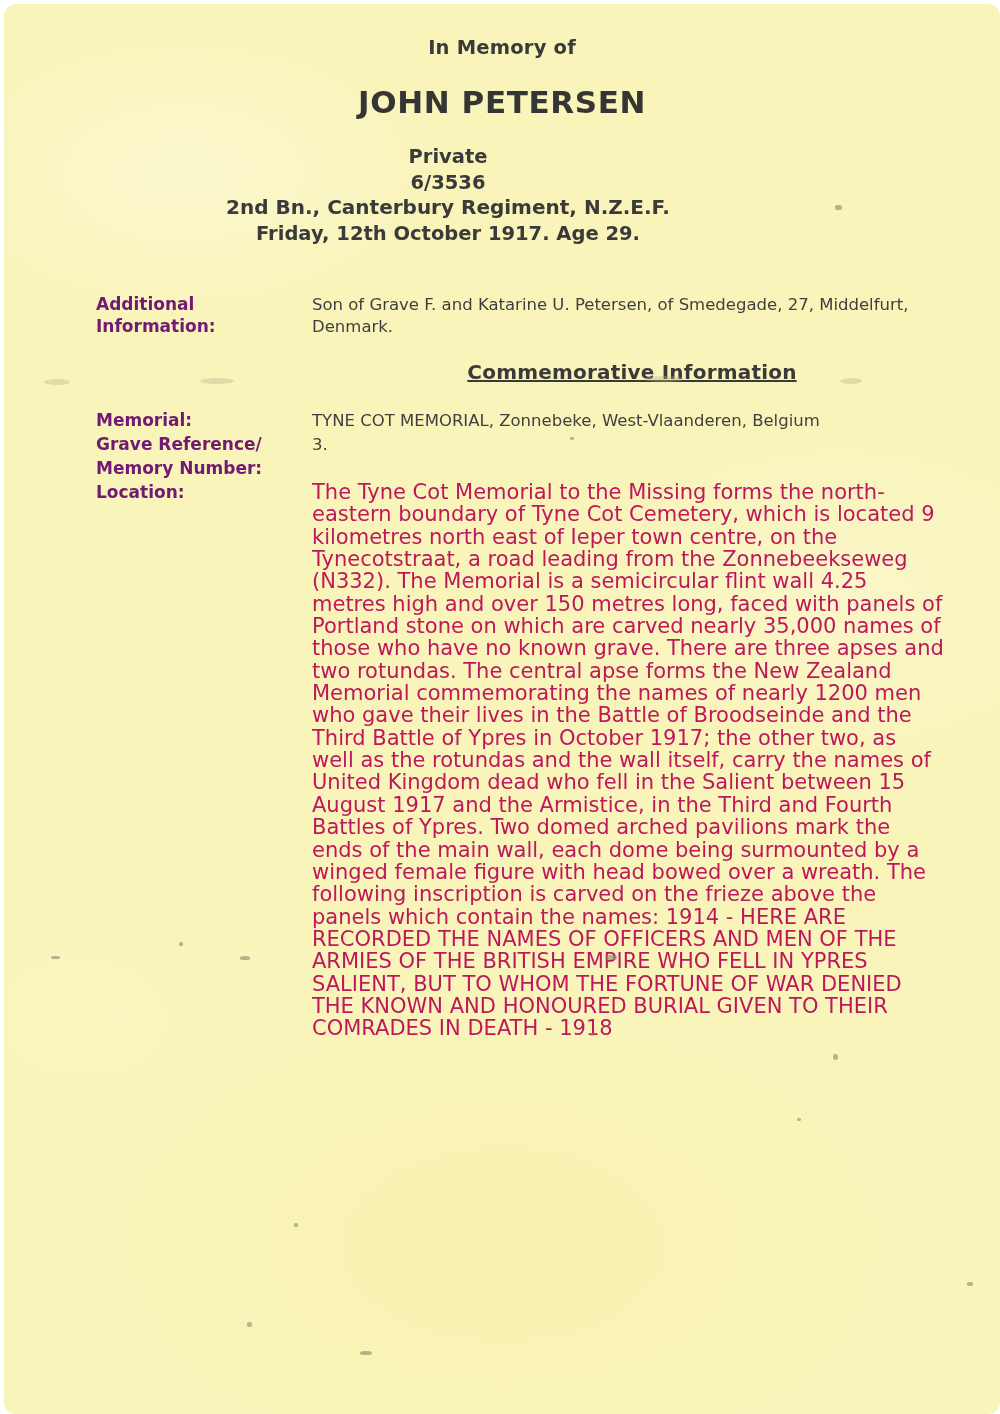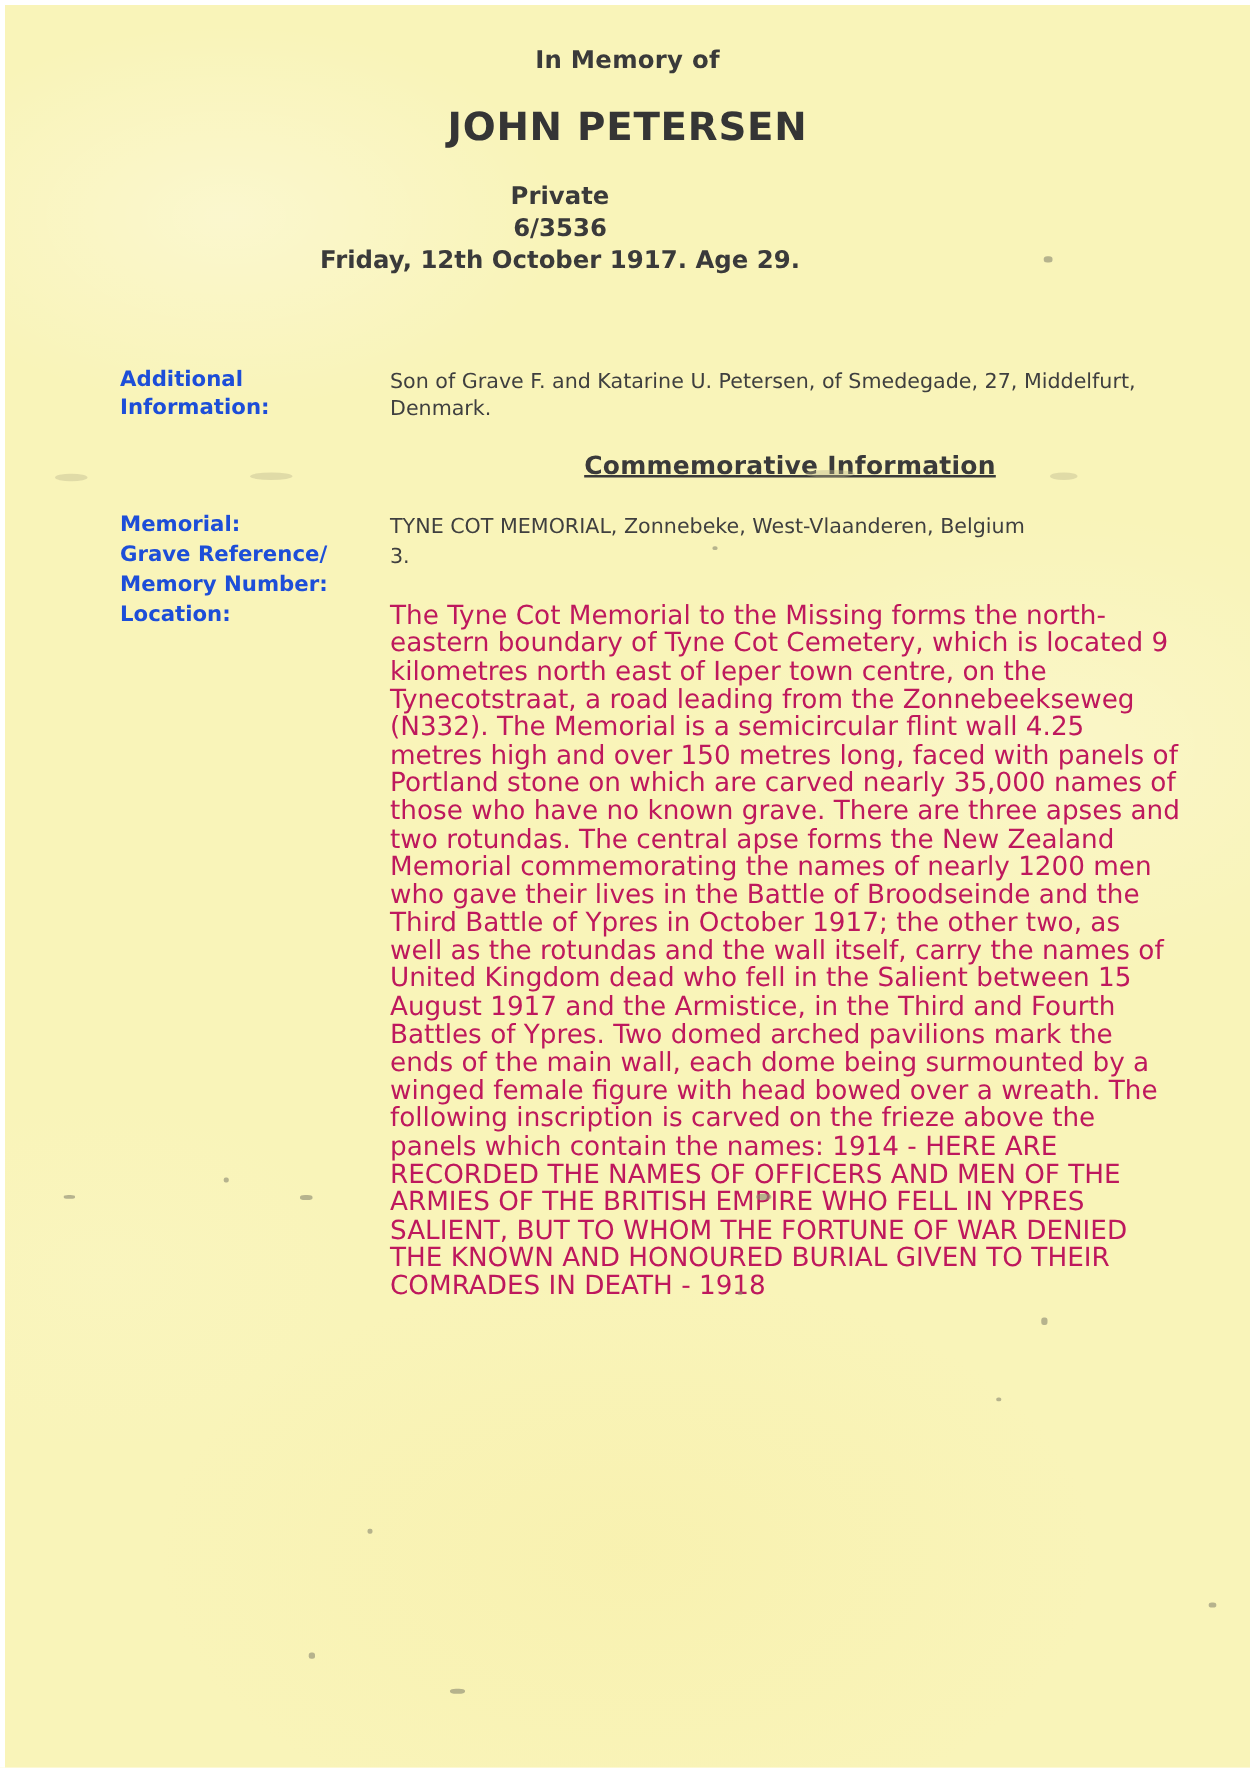--- a/index.html
+++ b/index.html
@@ -18,20 +18,21 @@
   
   .page {
     position: absolute;
     left: 4px;
     top: 4px;
     width: 996px;
     height: 1410px;
     background: #f9f4b9;
     color: #3c3c3c;
     overflow: hidden;
+    border-radius: 12px;
   }
   
   .page::before {
     content: "";
     position: absolute;
     inset: 0;
     background:
       radial-gradient(ellipse 380px 220px at 18% 12%, rgba(255,255,255,0.30), rgba(255,255,255,0) 70%),
       radial-gradient(ellipse 420px 260px at 84% 42%, rgba(255,255,255,0.22), rgba(255,255,255,0) 72%),
       radial-gradient(ellipse 500px 300px at 50% 88%, rgba(247,236,160,0.35), rgba(255,255,255,0) 75%),
@@ -82,21 +83,21 @@
   }
   .service-block div { white-space: nowrap; }
   .service-unit { font-size: 20px; }
   .lbl {
     position: absolute;
     left: 92px;
     width: 210px;
     font-size: 17px;
     font-weight: bold;
     line-height: 22px;
-    color: #1d4ed8;
+    color: #701a75;
   }
   .val {
     position: absolute;
     left: 308px;
     width: 640px;
     font-size: 16.5px;
     line-height: 22px;
     color: #3f3f3f;
   }
 
@@ -158,20 +159,21 @@
 <div class="page">
   <div class="content">
 
     <div class="hdr-in-memory">In Memory of</div>
 
     <div class="hdr-name">JOHN PETERSEN</div>
 
     <div class="service-block">
       <div>Private</div>
       <div>6/3536</div>
+      <div class="service-unit">2nd Bn., Canterbury Regiment, N.Z.E.F.</div>
       <div>Friday, 12th October 1917. Age 29.</div>
     </div>
 
     <div class="lbl addl-lbl">
       <div>Additional</div>
       <div>Information:</div>
     </div>
     <div class="val addl-val">Son of Grave F. and Katarine U. Petersen, of Smedegade, 27, Middelfurt, Denmark.</div>
 
     <div class="commem-head">Commemorative Information</div>

